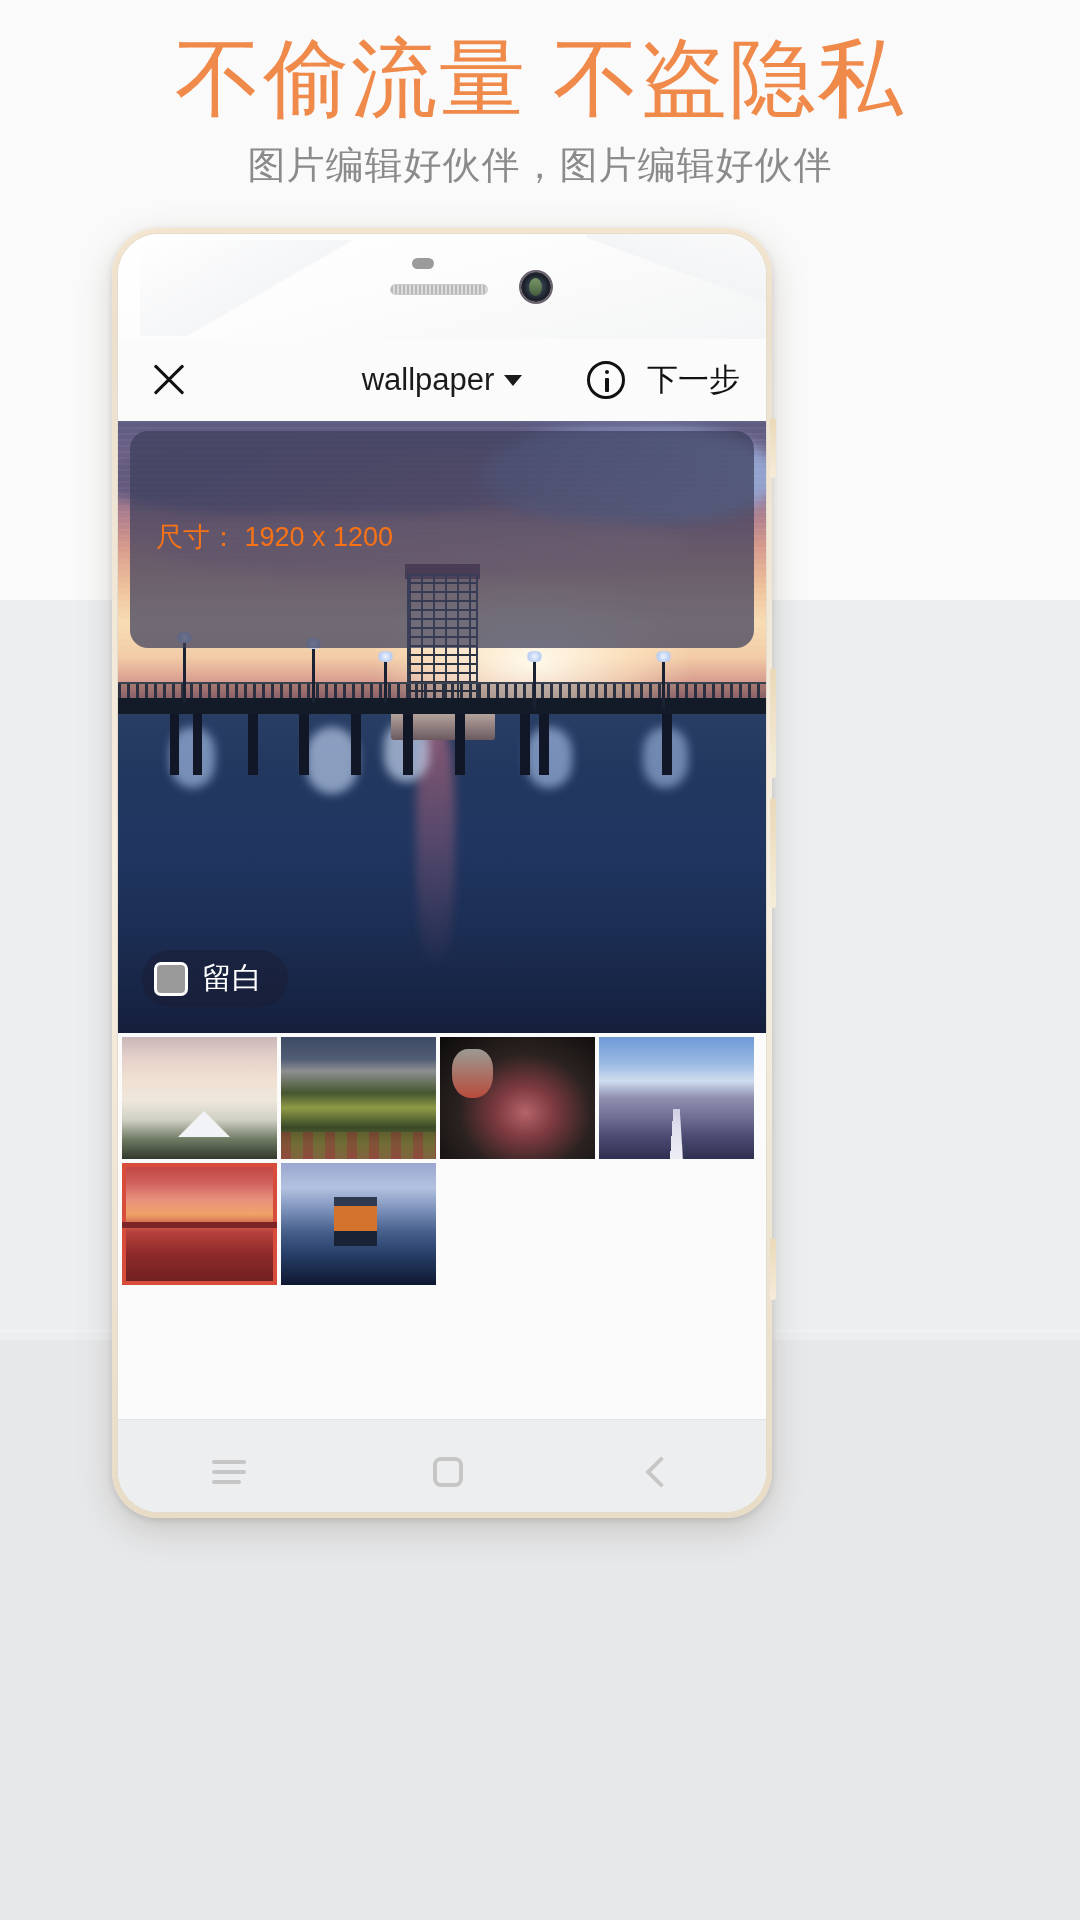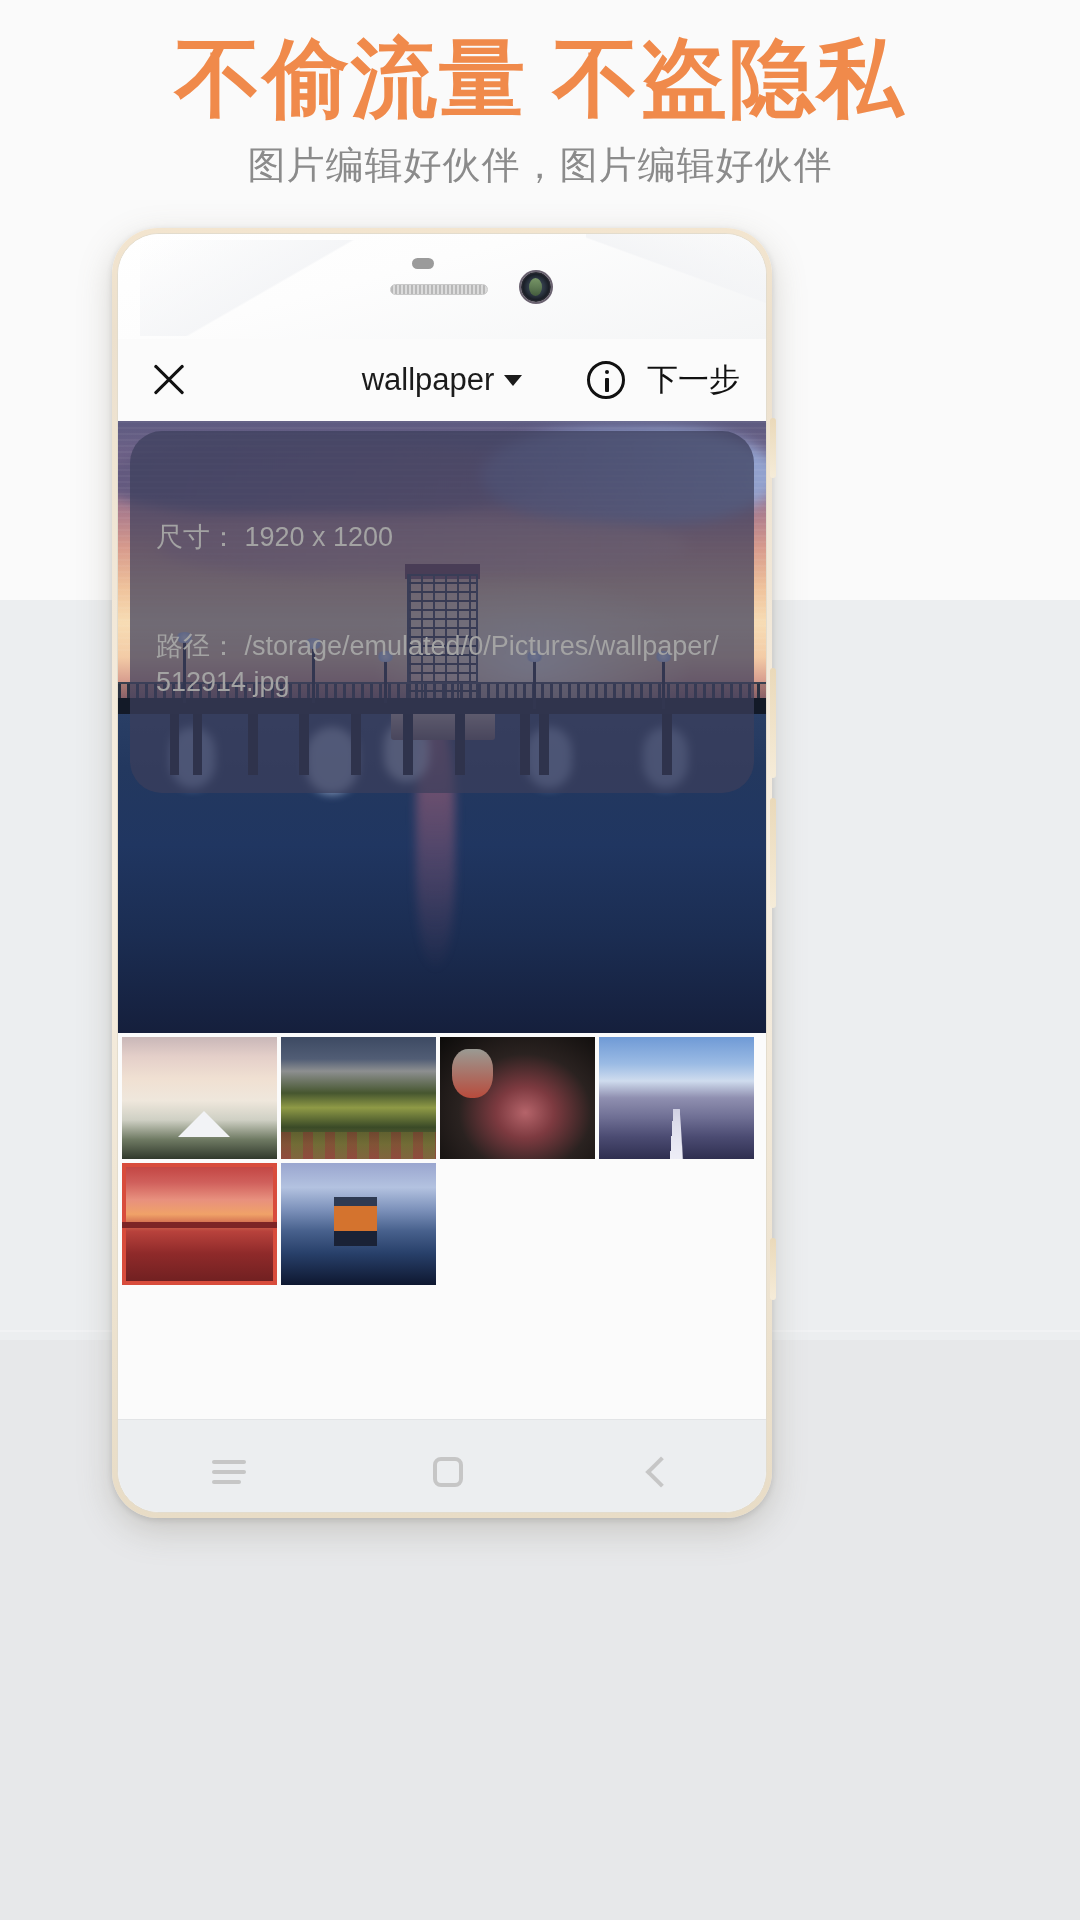--- a/index.html
+++ b/index.html
@@ -17,21 +17,21 @@
   .band-b { top: 600px; height: 740px; background: #eceef0; }
   .band-c { top: 1340px; height: 580px; background: #e7e8ea; }
   .band-seam { position:absolute; left:0; width:100%; height:2px; background:#f1f2f4; }
 
   
   .headline {
     position: absolute; top: 32px; left: 0; width: 100%;
     text-align: center;
     color: #f08a4b;
     font-size: 86px;
-    font-weight: 700;
+    font-weight: 400;
     letter-spacing: 2px;
     line-height: 1.08;
     white-space: pre;
   }
   .subhead {
     position: absolute; top: 140px; left: 0; width: 100%;
     text-align: center;
     color: #8b8b8b;
     font-size: 38px;
     letter-spacing: 1px;
@@ -181,23 +181,23 @@
                 repeating-linear-gradient(90deg,#2b313f 0 2px, rgba(255,255,255,.05) 2px 12px);
     border:2px solid #343b4b; }
   .tower-top { position:absolute; left:44.3%; top:23.4%; width:11.6%; height:2.4%; background:#6e3a4a; }
   .tower-base { position:absolute; left:42.2%; top:46.5%; width:16%; height:5.6%;
     background: linear-gradient(180deg,#cbb9ae,#6a5a60); border-radius: 3px; }
 
   
   .meta {
     position: absolute; left: 12px; top: 10px; right: 12px;
     background: rgba(60,63,92,.72);
-    border-radius: 32px;
+    border-radius: 18px;
     padding: 16px 22px 20px 26px;
-    color: #a3a3a3; font-size: 27px; line-height: 1.34;
+    color: #f97316; font-size: 27px; line-height: 1.34;
     white-space: pre-wrap; word-break: break-all;
   }
   .meta div { }
 
   
   .chip {
     position: absolute; left: 24px; bottom: 26px;
     display: flex; align-items: center; gap: 14px;
     background: rgba(25,30,52,.55);
     padding: 8px 26px 8px 12px; border-radius: 28px;
@@ -327,23 +327,26 @@
         <div class="pile" style="left:84%; width:10px;"></div>
 
         <div class="lamp" style="left:10%; top:36%; height:10%;"></div>
         <div class="lamp" style="left:30%; top:37%; height:9%;"></div>
         <div class="lamp" style="left:41%; top:39%; height:7%;"></div>
         <div class="lamp" style="left:64%; top:39%; height:8%;"></div>
         <div class="lamp" style="left:84%; top:39%; height:8%;"></div>
 
         <div class="meta">
           <div>尺寸： 1920 x 1200</div>
-          <div>路径： /storage/emulated/0/Pictures/wallpaper/512914.jpg</div>
-        </div>
-
+        </div>
+
+        <div class="chip">
+          <span class="chip-box"></span>
+          <span class="chip-label">留白</span>
+        </div>
       </div>
 
       <div class="thumbs">
         <div class="trow">
           <div class="thumb t-mountain"></div>
           <div class="thumb t-forest"></div>
           <div class="thumb t-steak"></div>
           <div class="thumb t-road"></div>
         </div>
         <div class="trow">

